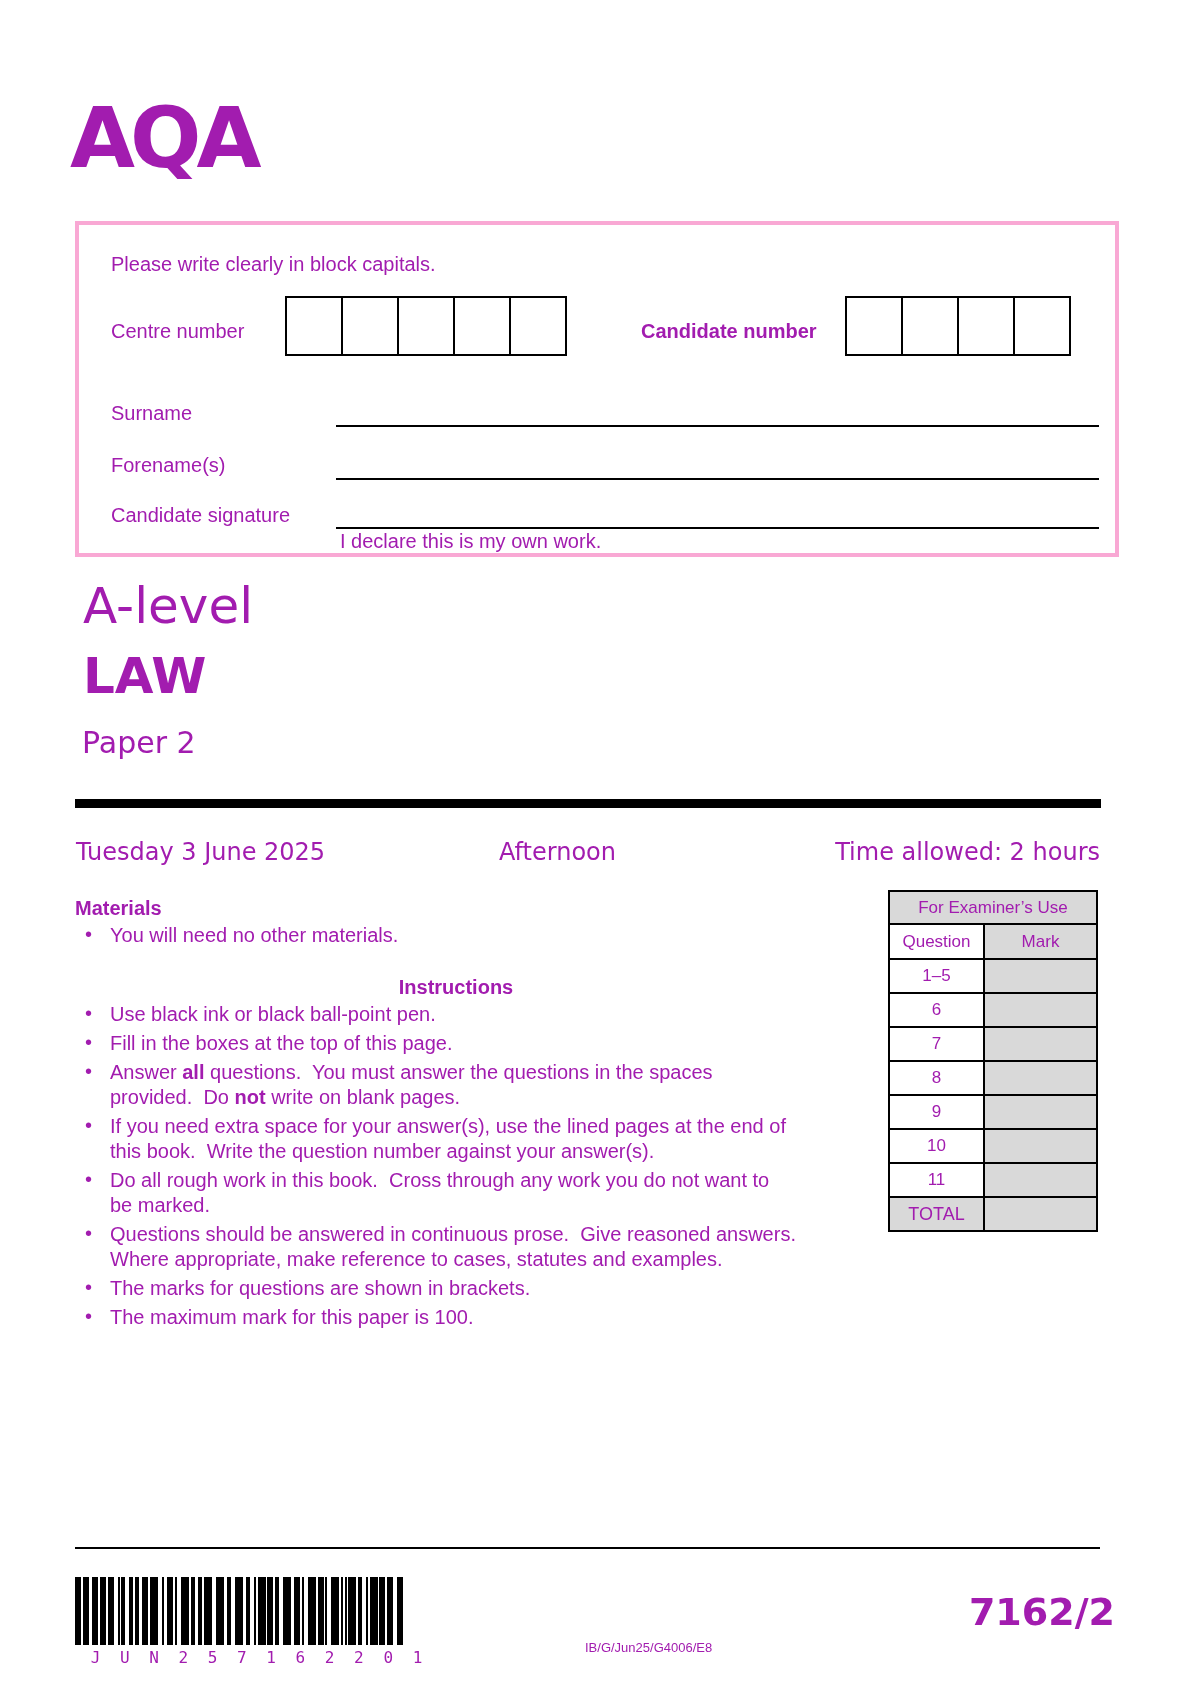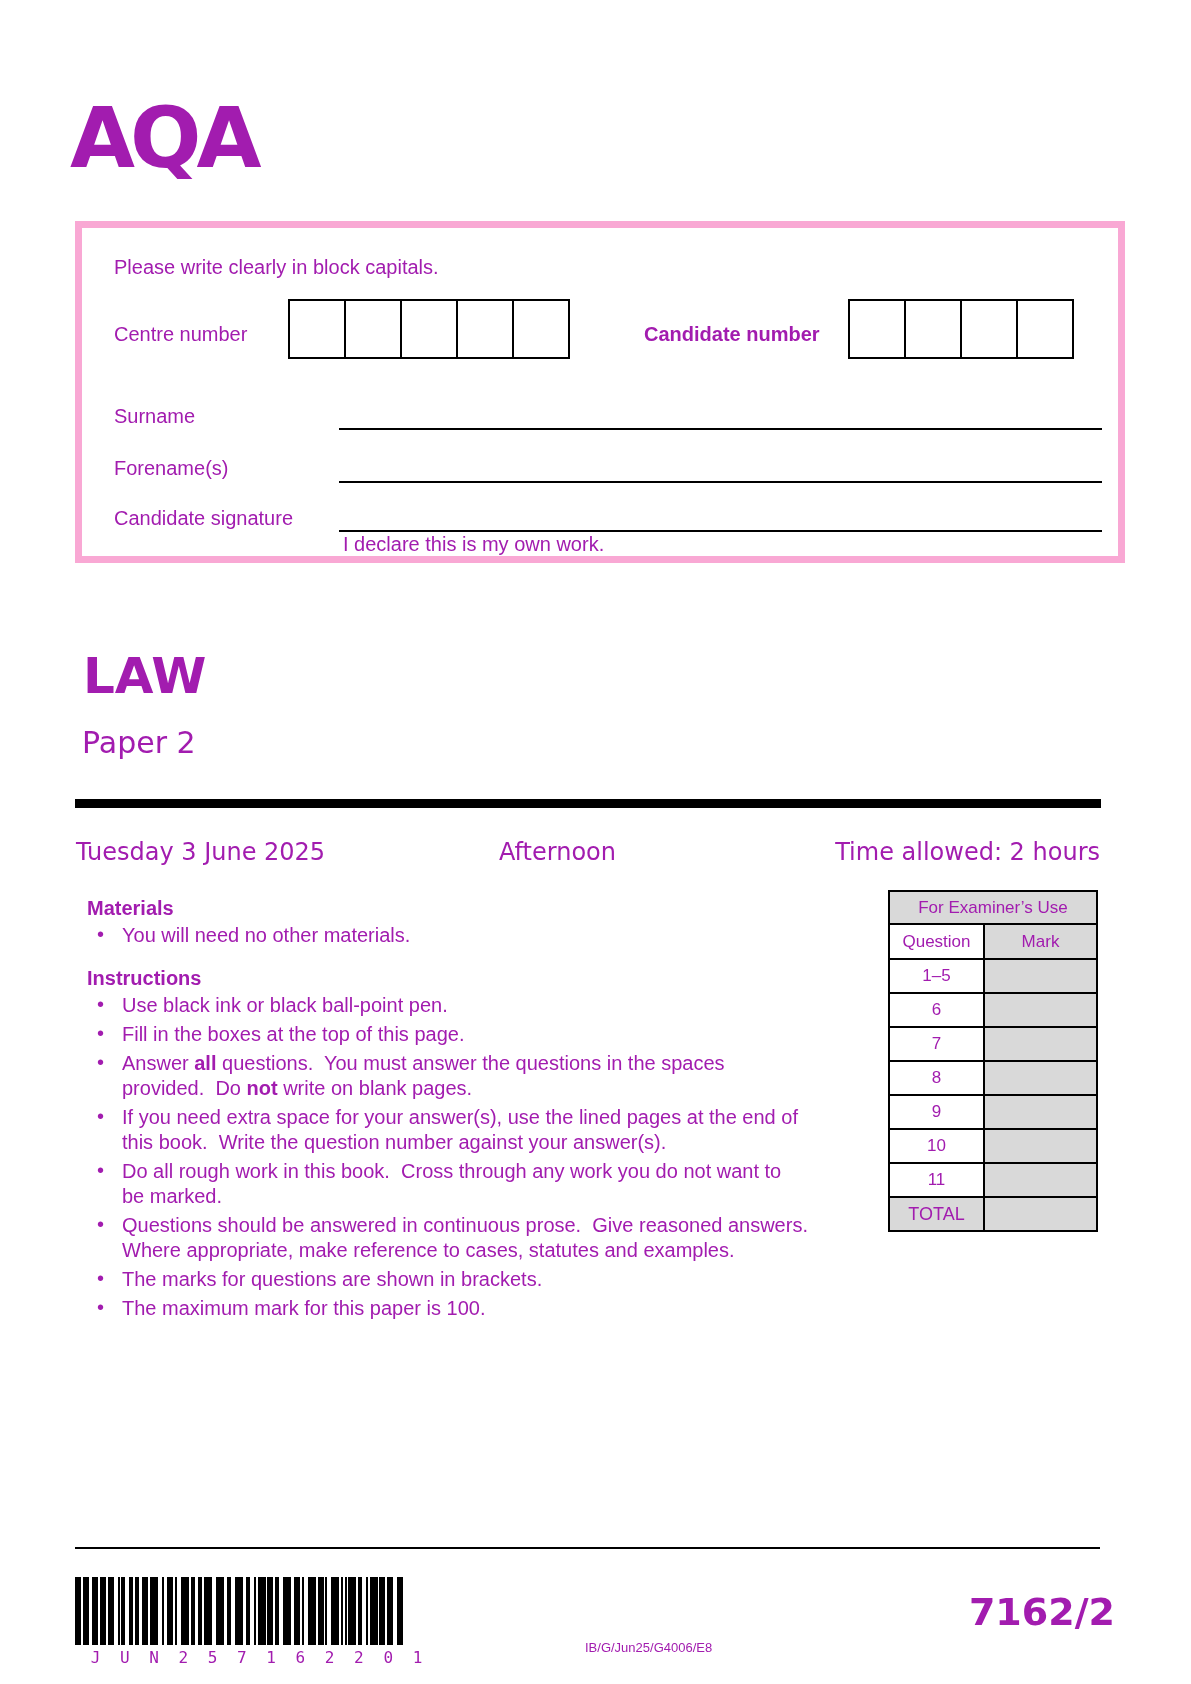--- a/index.html
+++ b/index.html
@@ -5,21 +5,21 @@
   html,body{margin:0;padding:0;background:#ffffff;}
   .page{position:relative;width:1191px;height:1684px;background:#fff;color:#a21caf;
         font-family:"Liberation Sans",sans-serif;overflow:hidden;}
 
   
   .logo{position:absolute;left:70px;top:88px;font-family:"DejaVu Sans",sans-serif;
         font-weight:bold;font-size:84px;line-height:100px;letter-spacing:-5px;}
 
   
   .cand-box{position:absolute;left:75px;top:221px;width:1036px;height:328px;
-            border:7px solid #f9a8d4;font-size:20px;}
+            border:4px solid #f9a8d4;font-size:20px;}
   .cb-please{position:absolute;left:32px;top:28px;}
   .cb-label{position:absolute;white-space:nowrap;}
   .boxes{position:absolute;top:71px;display:flex;}
   .digit-box{width:54px;height:56px;border:2px solid #000;background:#fff;}
   .digit-box + .digit-box{margin-left:-2px;}
   .write-line{position:absolute;height:0;border-bottom:2px solid #000;}
   .cb-declare{position:absolute;left:261px;top:305px;}
 
   
   .t-qual{position:absolute;left:83px;top:578px;font-family:"DejaVu Sans",sans-serif;
@@ -32,23 +32,23 @@
   .thick-rule{position:absolute;left:75px;top:799px;width:1026px;height:9px;background:#000;}
 
   
   .session{position:absolute;left:0;top:838px;width:1191px;height:30px;
            font-family:"DejaVu Sans",sans-serif;font-size:24px;}
   .s-date{position:absolute;left:76px;}
   .s-ampm{position:absolute;left:499px;text-align:center;}
   .s-time{position:absolute;right:91px;}
 
   
-  .copy{position:absolute;left:87px;top:896px;width:762px;}
+  .copy{position:absolute;left:75px;top:896px;width:762px;}
   .sec-h{font-size:20px;font-weight:bold;line-height:25px;margin:0 0 2px 0;}
-  .gap{margin-top:18px;}
+  .gap{margin-top:27px;text-align:center;}
   .bullet-item{position:relative;padding-left:35px;font-size:20px;line-height:25px;
                margin:0 0 4px 0;white-space:pre-wrap;}
   .bullet-dot{position:absolute;left:10px;top:-1px;}
 
   
   .examiner-table{position:absolute;left:888px;top:890px;border-collapse:collapse;
                   font-size:17px;text-align:center;}
   .examiner-table td,.examiner-table th{border:2px solid #000;padding:0;font-weight:normal;}
   .col-q{width:95px;} .col-m{width:113px;}
   .et-title{height:31px;}
@@ -101,20 +101,21 @@
 
     <div class="cb-label" style="left:32px;top:229px;">Forename(s)</div>
     <div class="write-line" style="left:257px;top:253px;width:763px;"></div>
 
     <div class="cb-label" style="left:32px;top:279px;">Candidate signature</div>
     <div class="write-line" style="left:257px;top:302px;width:763px;"></div>
 
     <div class="cb-declare">I declare this is my own work.</div>
   </div>
 
+  <div class="t-qual">A-level</div>
   <div class="t-subj">LAW</div>
   <div class="t-paper">Paper 2</div>
 
   <div class="thick-rule"></div>
 
   <div class="session">
     <span class="s-date">Tuesday 3 June 2025</span>
     <span class="s-ampm">Afternoon</span>
     <span class="s-time">Time allowed: 2 hours</span>
   </div>

